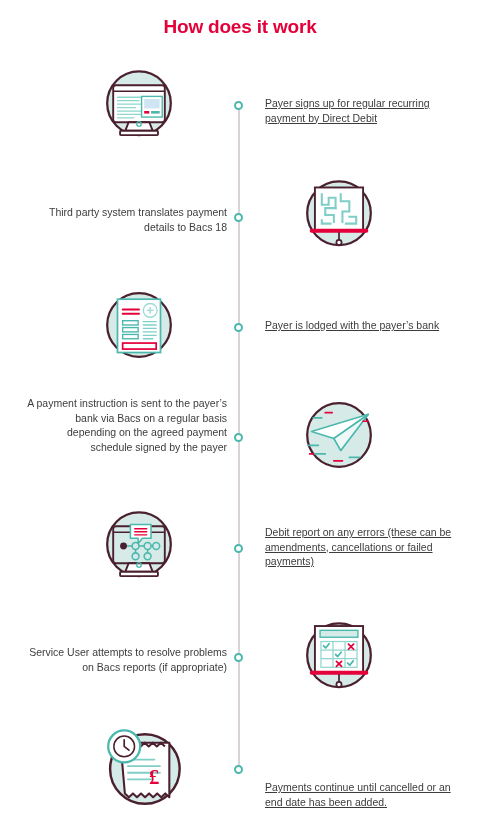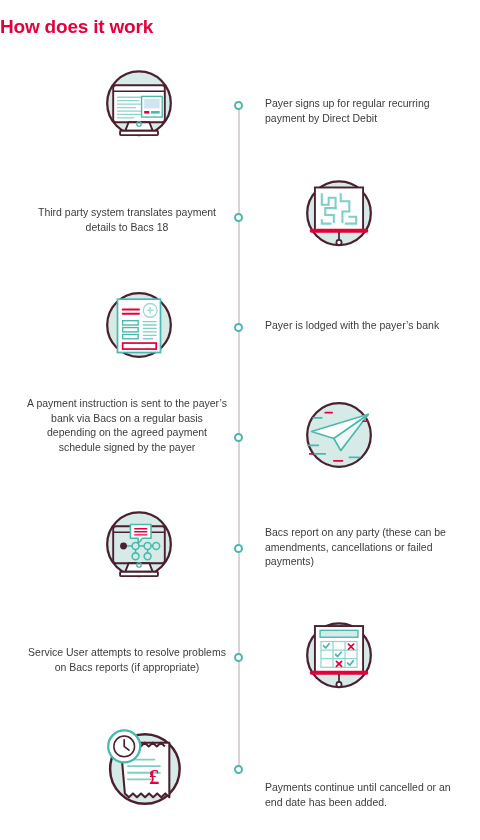--- a/index.html
+++ b/index.html
@@ -14,20 +14,21 @@
     width: 480px;
     height: 840px;
     overflow: hidden;
     background: #ffffff;
   }
   .page-title {
     position: absolute;
     top: 16px;
     left: 0;
     width: 480px;
+    text-align: center;
     font-size: 19px;
     font-weight: bold;
     color: #e4003a;
     letter-spacing: -0.2px;
   }
   
   .timeline-line {
     position: absolute;
     left: 238px;
     top: 105px;
@@ -53,22 +54,22 @@
   }
   .step-icon.left  { left: 96px; }
   .step-icon.right { left: 296px; }
   .step-text {
     position: absolute;
     font-size: 10.5px;
     line-height: 14.5px;
     color: #3c3c3c;
     width: 200px;
   }
-  .step-text.left  { left: 27px; text-align: center; }
-  .step-text.right { left: 265px; text-align: left; }
+  .step-text.left  { left: 27px; text-align: right; }
+  .step-text.right { left: 265px; text-align: left; text-decoration: underline; }
   svg { display: block; overflow: visible; }
 </style>
 </head>
 <body>
 
 <div class="page">
 
   <div class="page-title">How does it work</div>
 
   <div class="timeline-line"></div>
@@ -209,21 +210,21 @@
         <g stroke="#e4003a" stroke-width="1.6" stroke-linecap="round">
           <line x1="45" y1="30" x2="59" y2="30"></line>
             <line x1="45" y1="33.5" x2="59" y2="33.5"></line>
           <line x1="45" y1="37" x2="59" y2="37"></line>
         </g>
         <path d="M38 70 L34 80 L66 80 L62 70 Z" fill="#ffffff" stroke="#4a1f2e" stroke-width="2.2"></path>
         <rect x="28" y="80" width="44" height="5" rx="1" fill="#ffffff" stroke="#4a1f2e" stroke-width="2.2"></rect>
         <circle cx="50" cy="72" r="2.6" fill="none" stroke="#4bb8ad" stroke-width="1.6"></circle>
       </svg>
     </div>
-    <div class="step-text right" style="top:525px">Bacs report on any party (these can be amendments, cancellations or failed payments)</div>
+    <div class="step-text right" style="top:525px">Debit report on any errors (these can be amendments, cancellations or failed payments)</div>
   </div>
 
   <div class="step">
     <div class="step-icon right" style="top:614px">
       <svg viewBox="0 0 100 100" width="86" height="86">
         <circle cx="50" cy="48" r="37" fill="#d6ebe8"></circle>
         <circle cx="50" cy="48" r="37" fill="none" stroke="#4a1f2e" stroke-width="2.6"></circle>
         <rect x="22" y="14" width="56" height="54" fill="#ffffff" stroke="#4a1f2e" stroke-width="2.2"></rect>
         <rect x="28" y="19" width="44" height="8" fill="#d6ebe8" stroke="#4bb8ad" stroke-width="1.6"></rect>
         <g fill="none" stroke="#8fd6cf" stroke-width="1.4">

